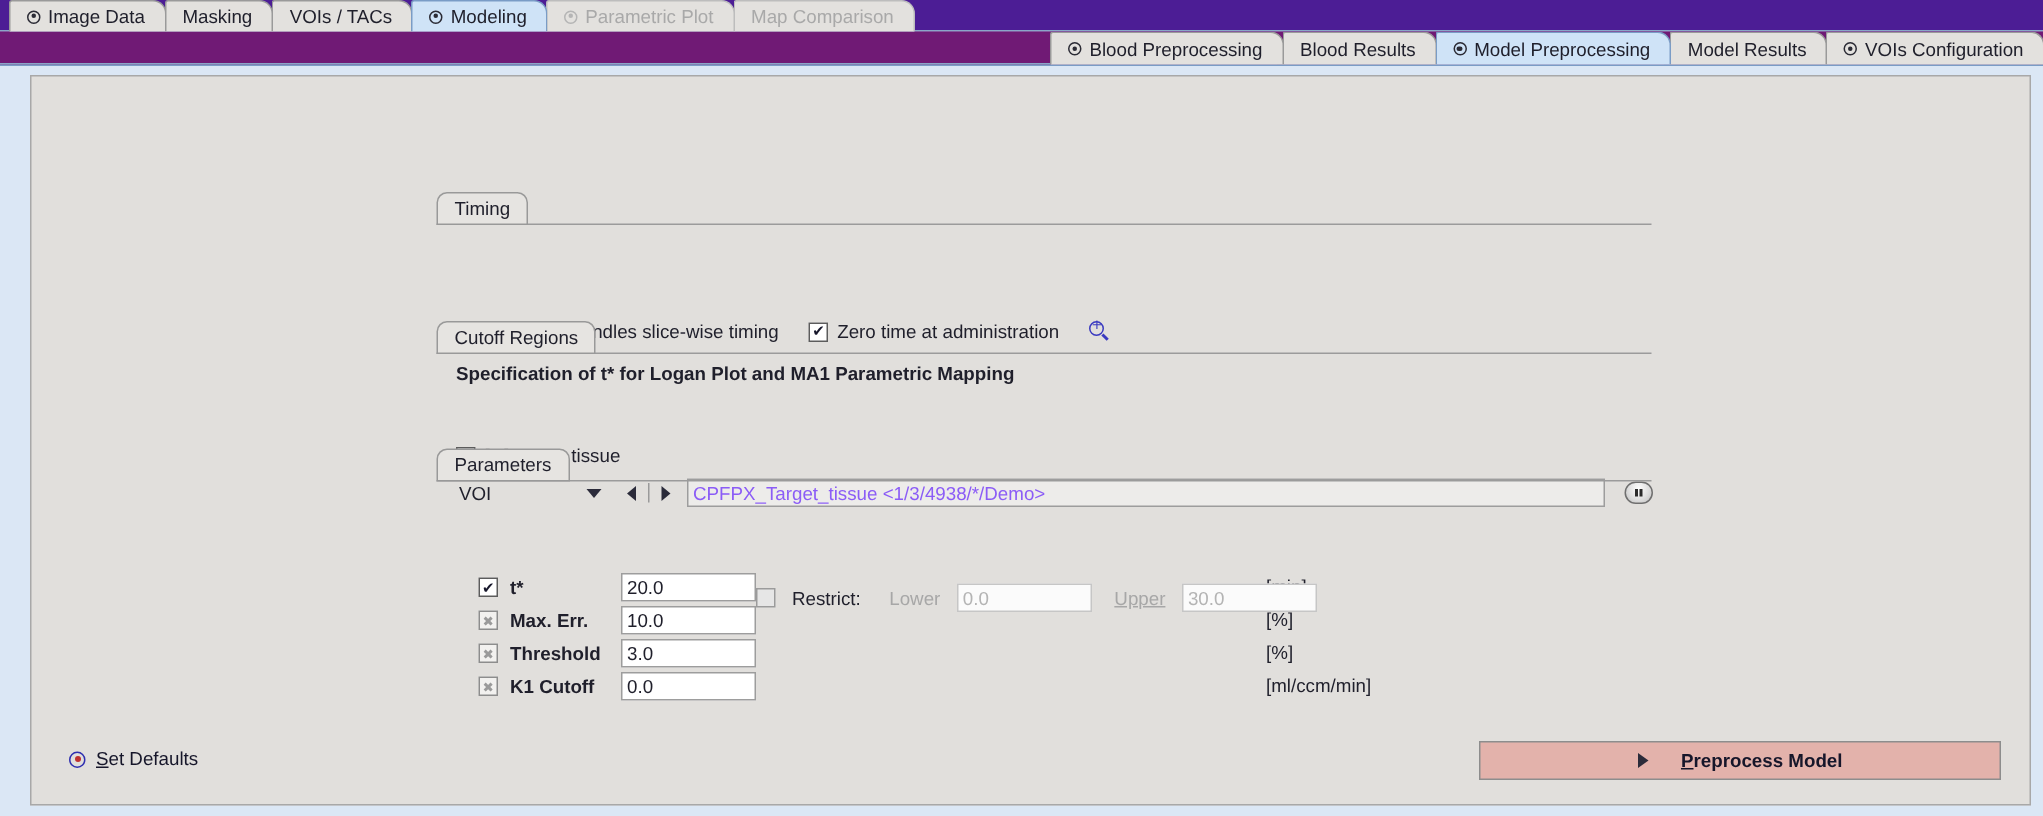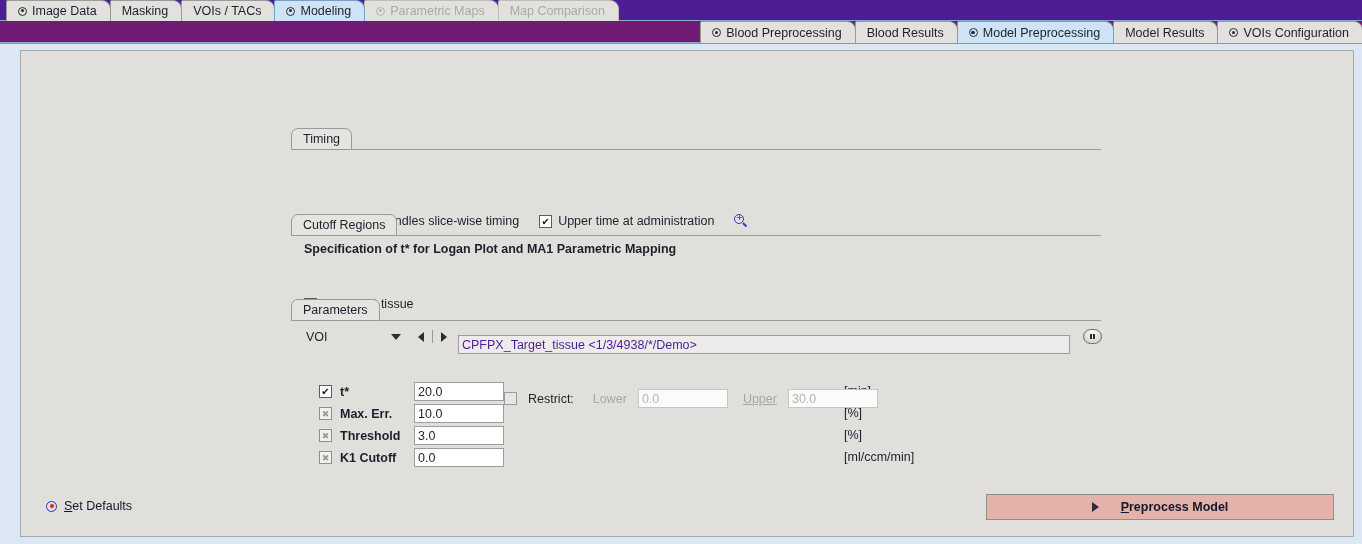--- a/index.html
+++ b/index.html
@@ -180,22 +180,21 @@
     box-sizing: border-box;
     font-family: "Liberation Sans", sans-serif;
     font-size: 12.5px;
     color: #1f1f2b;
     padding: 0 3px;
     line-height: 17px;
     outline: none;
   }
   .tf.readonlyfield {
     background: #edecea;
-    color: #4c1d95;
-    margin-top: 16px;
+    color: #8b5cf6;
   }
   .tf.dimfield {
     background: #fbfbfb;
     border-color: #c6c6c6;
     color: #b4b4b4;
   }
 
   
   .tri {
     width: 0; height: 0;
@@ -333,21 +332,21 @@
       <span>Image Data</span>
     </div><div class="tab">
       <span>Masking</span>
     </div><div class="tab">
       <span>VOIs / TACs</span>
     </div><div class="tab active">
       <span class="radio-dot"></span>
       <span>Modeling</span>
     </div><div class="tab disabled">
       <span class="radio-dot"></span>
-      <span>Parametric Maps</span>
+      <span>Parametric Plot</span>
     </div><div class="tab disabled">
       <span>Map Comparison</span>
     </div></div>
 
 <div class="tabstrip row2" id="sub-tabs"><div class="tab">
       <span class="radio-dot"></span>
       <span>Blood Preprocessing</span>
     </div><div class="tab">
       <span>Blood Results</span>
     </div><div class="tab active">
@@ -373,21 +372,21 @@
     <div class="row" style="position:absolute; left:283px; top:163px; gap:6px;">
       <span class="cb xmark">
         <span class="mark"></span>
       </span>
       <span class="lbl dim">[M]</span>
       <span class="lbl" style="margin-left:-3px;">Model handles slice-wise timing</span>
 
       <span class="cb checked" style="margin-left:14px;">
         <span class="mark"></span>
       </span>
-      <span class="lbl">Upper time at administration</span>
+      <span class="lbl">Zero time at administration</span>
 
       <span class="magnifier" style="margin-left:14px;">
         <span class="glass"></span>
         <span class="handle"></span>
       </span>
     </div>
 
     <div class="lbl bold" style="position:absolute; left:283px; top:191px;">Specification of t* for Logan Plot and MA1 Parametric Mapping</div>
 
     <div class="group" style="left:270px; top:163px; width:810px;">

